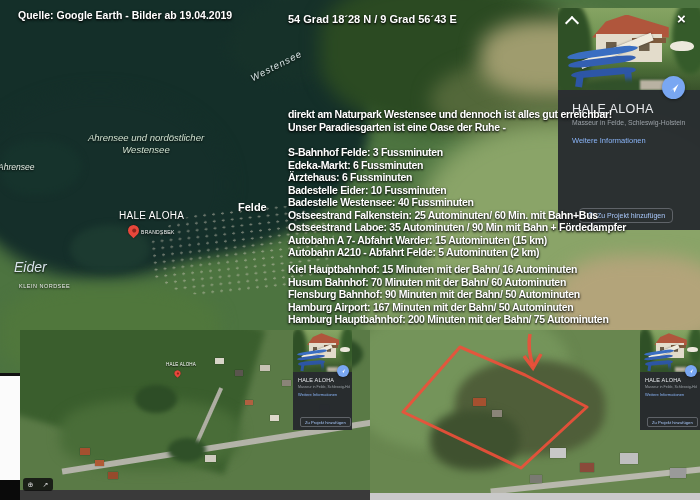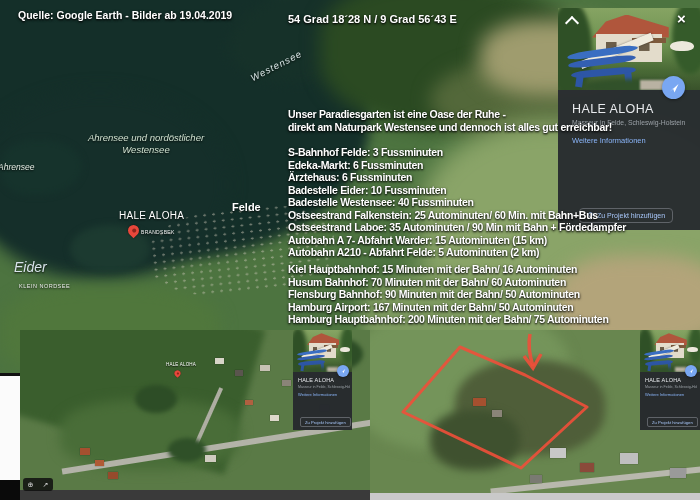--- a/index.html
+++ b/index.html
@@ -23,21 +23,21 @@
   .b-field5{left:0px;top:285px;width:220px;height:95px;background:#50773c;filter:blur(8px);border-radius:40%;}
   .b-village{left:150px;top:208px;width:185px;height:85px;opacity:.5;border-radius:40%;transform:rotate(-6deg);
     background-image:radial-gradient(#cdc8b8 1px,transparent 1.7px);background-size:9px 7px;}
   
   .mlabel{position:absolute;z-index:2;color:#fff;text-shadow:0 1px 2px rgba(0,0,0,.85);}
   .l-westensee{left:248px;top:60px;font-size:9.5px;letter-spacing:1px;color:#d9e6e6;transform:rotate(-27deg);font-style:italic;}
   .l-ahrensee-area{left:86px;top:92px;width:120px;text-align:center;font-size:9.5px;font-style:italic;color:#cfe0cf;line-height:11.5px;margin-top:40px;}
   .l-ahrensee{left:-2px;top:162px;font-size:8.5px;color:#e4ece4;font-style:italic;}
   .l-halealoha{left:119px;top:210px;font-size:10px;letter-spacing:.3px;}
   .l-pinsub{left:141px;top:229px;font-size:5px;letter-spacing:.3px;color:#f2f2f2;}
-  .l-felde{left:232px;top:201px;font-size:11px;font-weight:bold;}
+  .l-felde{left:238px;top:201px;font-size:11px;font-weight:bold;}
   .l-eider{left:14px;top:259px;font-size:14px;font-style:italic;color:#d8e4ea;}
   .l-kleinnordsee{left:19px;top:283px;font-size:5.5px;letter-spacing:.5px;color:#ececec;}
   
   .pin{position:absolute;z-index:2;width:11px;height:11px;background:#e8473b;border-radius:50% 50% 50% 0;
        transform:rotate(-45deg);box-shadow:0 0 2px rgba(0,0,0,.6);}
   .pin::after{content:"";position:absolute;left:3.5px;top:3.5px;width:4px;height:4px;border-radius:50%;background:#8e241c;}
   
   .ovl{position:absolute;z-index:8;color:#fff;font-weight:bold;white-space:nowrap;
        text-shadow:0 1px 2px rgba(0,0,0,.9),0 1px 3px rgba(0,0,0,.55);}
   .attr{left:18px;top:8px;font-size:10.5px;line-height:14.5px;}
@@ -152,22 +152,22 @@
   <div class="mlabel l-felde">Felde</div>
   <div class="mlabel l-eider">Eider</div>
   <div class="mlabel l-kleinnordsee">KLEIN NORDSEE</div>
 
   <div class="ovl attr">
     <div>Quelle: Google Earth - Bilder ab 19.04.2019</div>
   </div>
   <div class="ovl coords">54 Grad 18´28 N / 9 Grad 56´43 E</div>
 
   <div class="ovl desc d-intro">
+    <div>direkt am Naturpark Westensee und dennoch ist alles gut erreichbar!</div>
     <div>Unser Paradiesgarten ist eine Oase der Ruhe -</div>
-    <div>direkt am Naturpark Westensee und dennoch ist alles gut erreichbar!</div>
   </div>
   <div class="ovl desc d-b1">
     <div>S-Bahnhof Felde: 3 Fussminuten</div>
     <div>Edeka-Markt: 6 Fussminuten</div>
     <div>Ärztehaus: 6 Fussminuten</div>
     <div>Badestelle Eider: 10 Fussminuten</div>
     <div>Badestelle Westensee: 40 Fussminuten</div>
     <div>Ostseestrand Falkenstein: 25 Autominuten/ 60 Min. mit Bahn+Bus</div>
     <div>Ostseestrand Laboe: 35 Autominuten / 90 Min mit Bahn + Fördedampfer</div>
     <div>Autobahn A 7- Abfahrt Warder: 15 Autominuten (15 km)</div>

